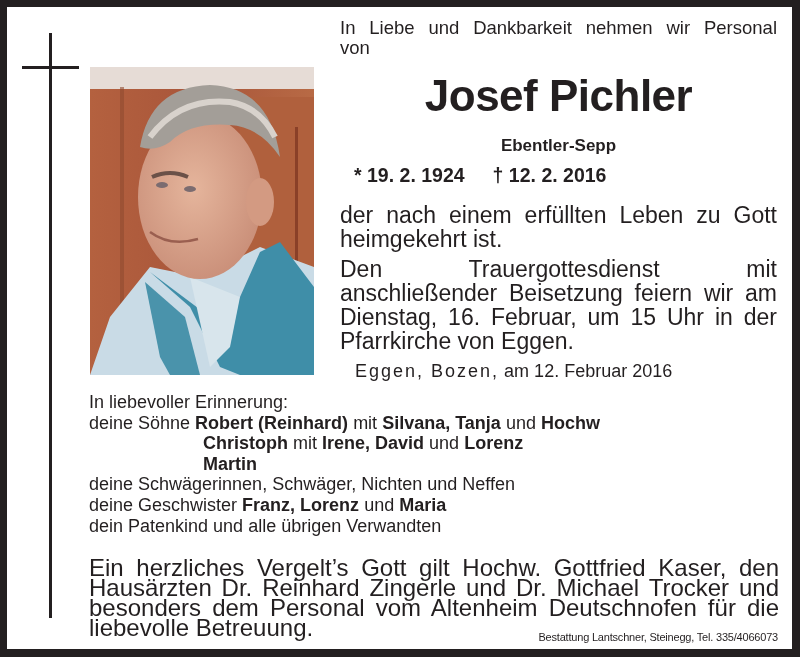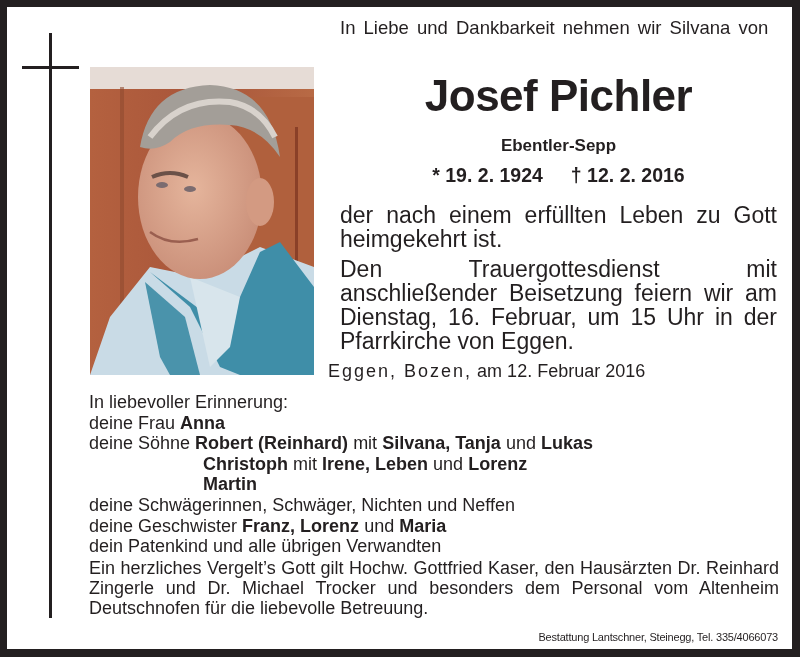--- a/index.html
+++ b/index.html
@@ -8,31 +8,31 @@
   .paper { position:absolute; left:7px; top:7px; width:785px; height:642px; background:#fff; }
   .cross-v { position:absolute; left:49px; top:33px; width:3px; height:585px; background:#231f20; }
   .cross-h { position:absolute; left:22px; top:66px; width:57px; height:3px; background:#231f20; }
   .photo { position:absolute; left:90px; top:67px; width:224px; height:308px; overflow:hidden; }
   .photo svg { display:block; }
   .intro { position:absolute; left:340px; top:18px; width:437px; font-size:18.5px; line-height:20px;
            text-align:justify; text-align-last:left; word-spacing:3px; }
   .name { position:absolute; left:340px; top:70px; width:437px; text-align:center;
           font-weight:bold; font-size:44px; line-height:52px; letter-spacing:-0.5px; }
   .nick { position:absolute; left:340px; top:136px; width:437px; text-align:center; font-weight:bold; font-size:17px; }
-  .dates { position:absolute; left:340px; top:164px; width:437px; text-align:center; font-weight:bold; font-size:19.5px; }
+  .dates { position:absolute; left:340px; top:164px; width:437px; font-weight:bold; font-size:19.5px; }
   .dates span { margin:0 14px; }
   .body1 { position:absolute; left:340px; top:203px; width:437px; font-size:23px; line-height:24px; text-align:justify; }
   .body1 p { margin:0; }
   .body1 .gap { margin-top:6px; }
-  .place { position:absolute; left:328px; top:361px; font-size:18px; }
+  .place { position:absolute; left:355px; top:361px; font-size:18px; }
   .place .spaced { letter-spacing:2px; }
   .mourners { position:absolute; left:89px; top:392px; font-size:18px; line-height:20.6px; }
   .mourners .row { white-space:nowrap; }
   .mourners .indent { padding-left:114px; }
-  .thanks { position:absolute; left:89px; top:558px; width:690px; font-size:18px; line-height:20px;
+  .thanks { position:absolute; left:89px; top:558px; width:690px; font-size:24px; line-height:20px;
             text-align:justify; text-align-last:left; }
   .funeral { position:absolute; right:22px; top:631px; font-size:11px; letter-spacing:-0.2px; }
   b { font-weight:bold; }
 </style>
 </head>
 <body>
 
 <div class="paper"></div>
 
 <div class="cross-v"></div>
@@ -68,21 +68,21 @@
     <path d="M50 80 Q60 20 120 18 Q180 20 190 90 Q170 60 140 58 Q100 55 80 75 Q65 85 50 80 Z" fill="#a39e98"></path>
     <path d="M60 70 Q90 30 140 35 Q170 40 185 70" stroke="#d8d2cc" stroke-width="6" fill="none"></path>
 
     <path d="M62 110 Q80 102 98 110" stroke="#6b5148" stroke-width="4" fill="none"></path>
     <ellipse cx="72" cy="118" rx="6" ry="3" fill="#7b6c70"></ellipse>
     <ellipse cx="100" cy="122" rx="6" ry="3" fill="#7b6c70"></ellipse>
     <path d="M60 165 Q80 180 108 172" stroke="#9a5f50" stroke-width="2.5" fill="none"></path>
   </svg>
 </div>
 
-<div class="intro">In Liebe und Dankbarkeit nehmen wir Silvana von</div>
+<div class="intro">In Liebe und Dankbarkeit nehmen wir Personal von</div>
 
 <div class="name">Josef Pichler</div>
 
 <div class="nick">Ebentler-Sepp</div>
 
 <div class="dates">
   <span>* 19. 2. 1924</span><span>† 12. 2. 2016</span>
 </div>
 
 <div class="body1">
@@ -91,35 +91,31 @@
 </div>
 
 <div class="place">
   <span class="spaced">Eggen, Bozen,</span>
   <span>am 12. Februar 2016</span>
 </div>
 
 <div class="mourners">
   <div class="row">In liebevoller Erinnerung:</div>
   <div class="row">
-    <span>deine Frau</span>
-    <b>Anna</b>
-  </div>
-  <div class="row">
     <span>deine Söhne</span>
     <b>Robert (Reinhard)</b>
     <span>mit</span>
     <b>Silvana, Tanja</b>
     <span>und</span>
-    <b>Lukas</b>
+    <b>Hochw</b>
   </div>
   <div class="row indent">
     <b>Christoph</b>
     <span>mit</span>
-    <b>Irene, Leben</b>
+    <b>Irene, David</b>
     <span>und</span>
     <b>Lorenz</b>
   </div>
   <div class="row indent">
     <b>Martin</b>
   </div>
   <div class="row">deine Schwägerinnen, Schwäger, Nichten und Neffen</div>
   <div class="row">
     <span>deine Geschwister</span>
     <b>Franz, Lorenz</b>

